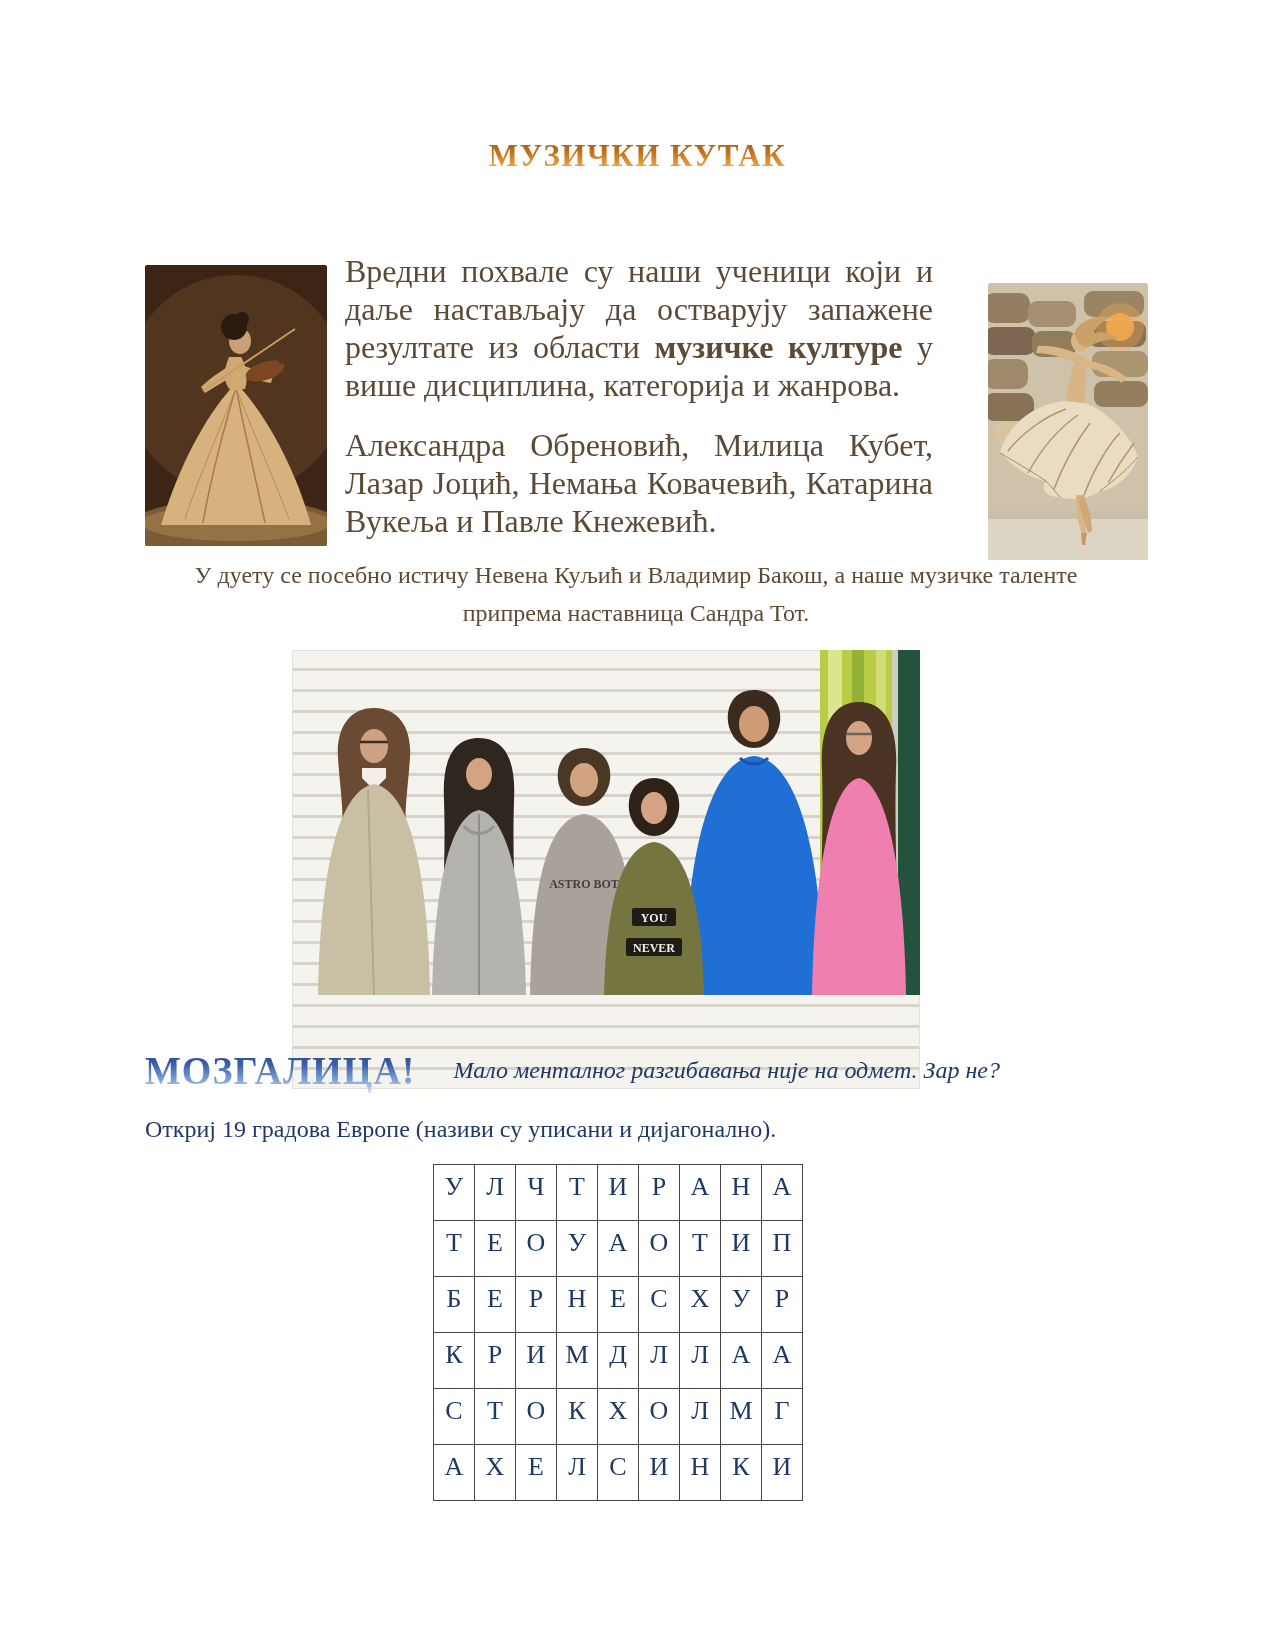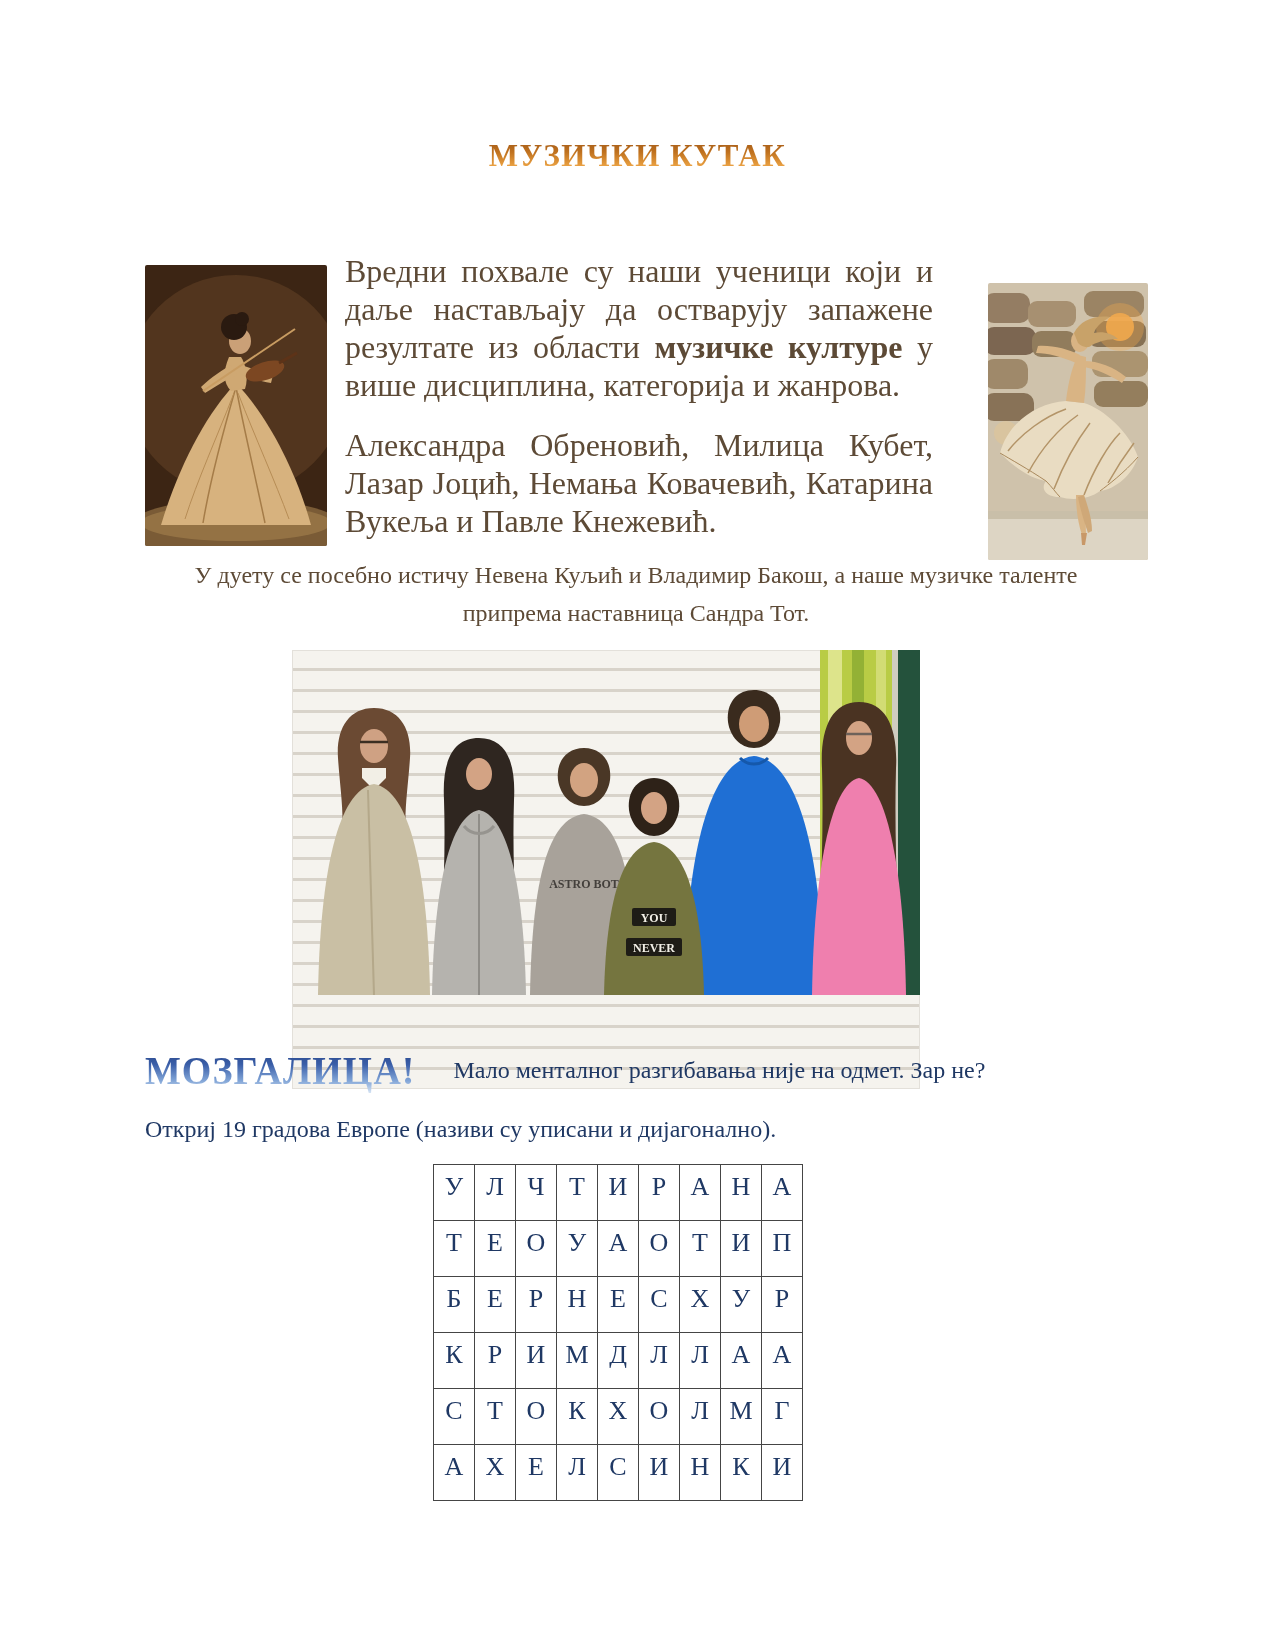--- a/index.html
+++ b/index.html
@@ -46,21 +46,21 @@
   
   .teaser-row {
     position:absolute; left:145px; top:1048px; width:1000px;
     display:flex; align-items:center; gap:38px;
   }
   .teaser-heading {
     font-size:38px; font-weight:bold; letter-spacing:1px; transform:scaleY(1.06);
     background:linear-gradient(180deg,#24407e 0%,#3a5ea8 38%,#7fa3d6 72%,#d9e6f5 100%);
     -webkit-background-clip:text; background-clip:text; color:transparent;
   }
-  .teaser-sub { font-size:24px; color:#1f3864; }
+  .teaser-sub { font-size:24px; color:#1f3864;font-style:italic; }
 
   .teaser-instruction {
     position:absolute; left:145px; top:1116px;
     font-size:24px; color:#1f3864;
   }
 
   
   .word-grid {
     position:absolute; left:433px; top:1164px;
     border-collapse:collapse; background:#ffffff;

